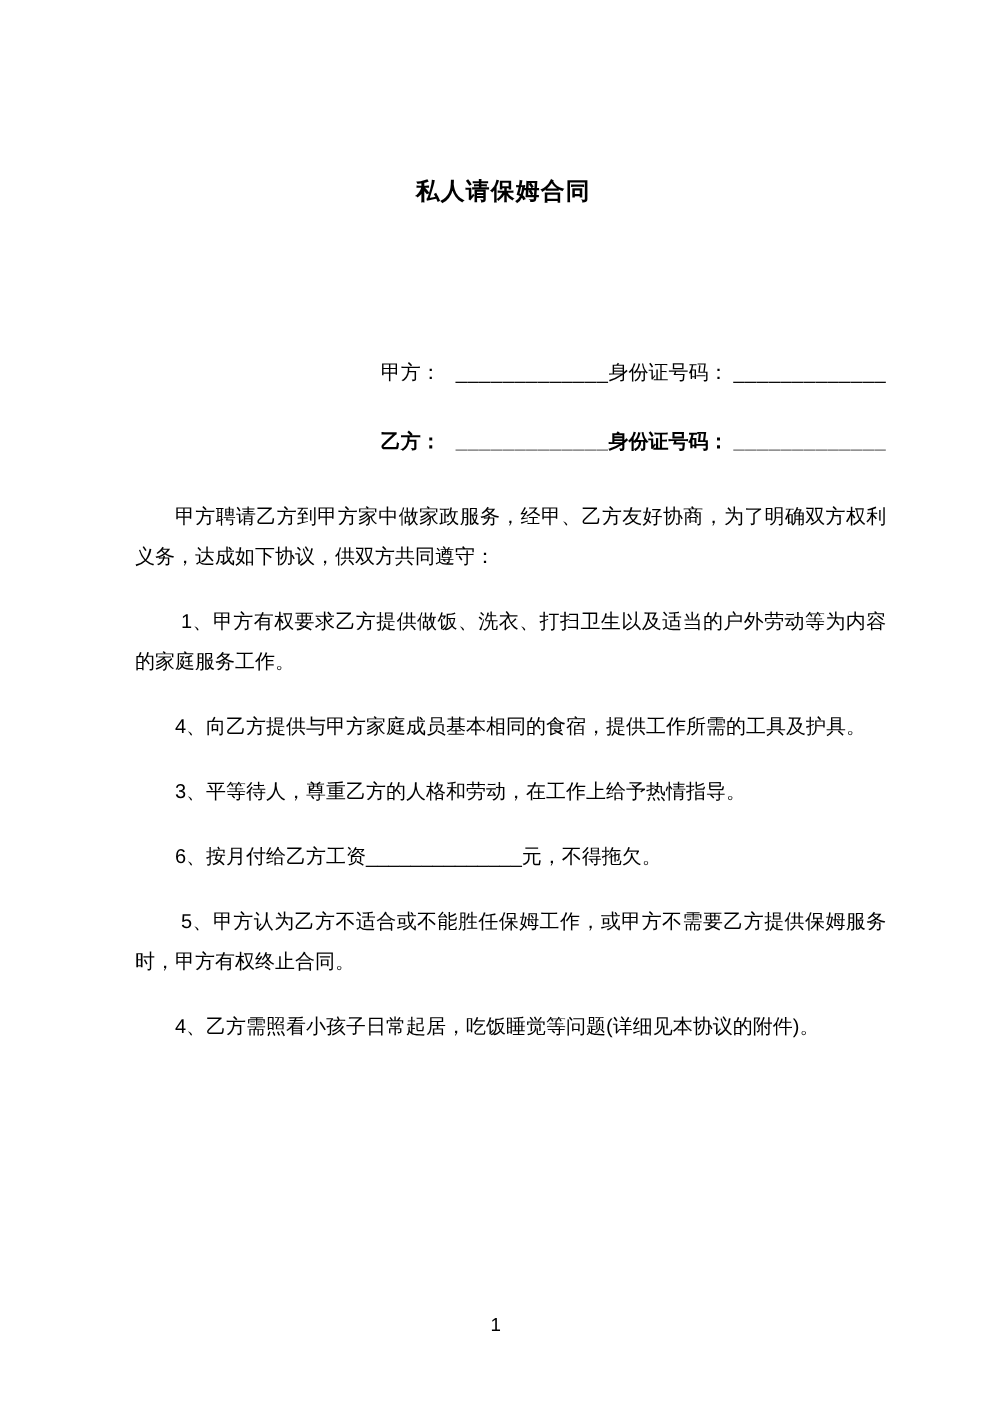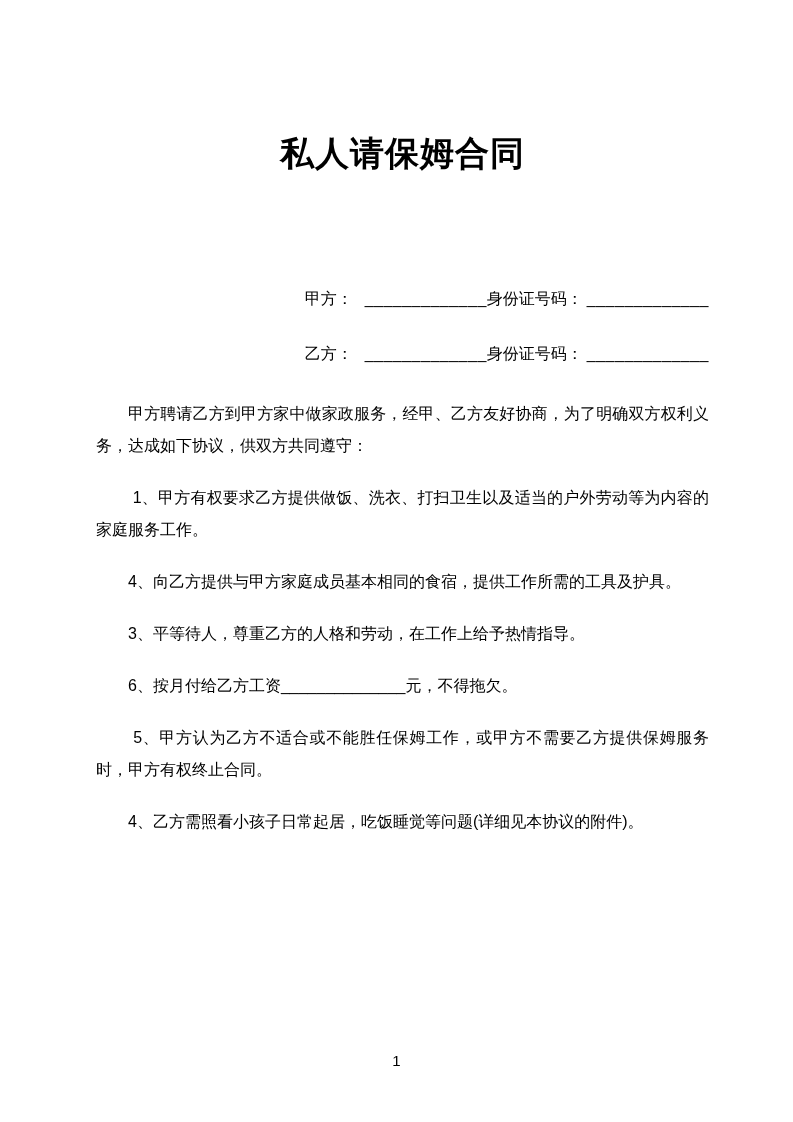--- a/index.html
+++ b/index.html
@@ -18,48 +18,49 @@
     overflow: hidden;
     box-sizing: border-box;
   }
   .content {
     box-sizing: border-box;
     padding: 136px 84px 0 96px;
   }
   .doc-title {
     margin: 0 0 118px 0;
     text-align: center;
-    font-size: 34px;
+    font-size: 19px;
     font-weight: bold;
     line-height: 35px;
     letter-spacing: 1px;
     white-space: pre-wrap;
   }
   .party-line {
     font-size: 16px;
     line-height: 20px;
     margin: 0 0 35px 0;
     text-indent: 32px;
     white-space: pre-wrap;
     text-align: right;
   }
   .party-line.last {
     margin-bottom: 34px;
+    font-weight: bold;
   }
   .blank {
     letter-spacing: 0.5px;
   }
   .blank.gap-left {
     margin-left: 12px;
   }
   .blank.gap-small {
     margin-left: 4px;
   }
   .par {
-    margin: 0 0 20px 0;
+    margin: 0 0 20px 12px;
     font-size: 16px;
     line-height: 32px;
     text-indent: 32px;
     text-align: justify;
     white-space: pre-wrap;
   }
   .page-number {
     position: absolute;
     left: 0;
     top: 1052px;

